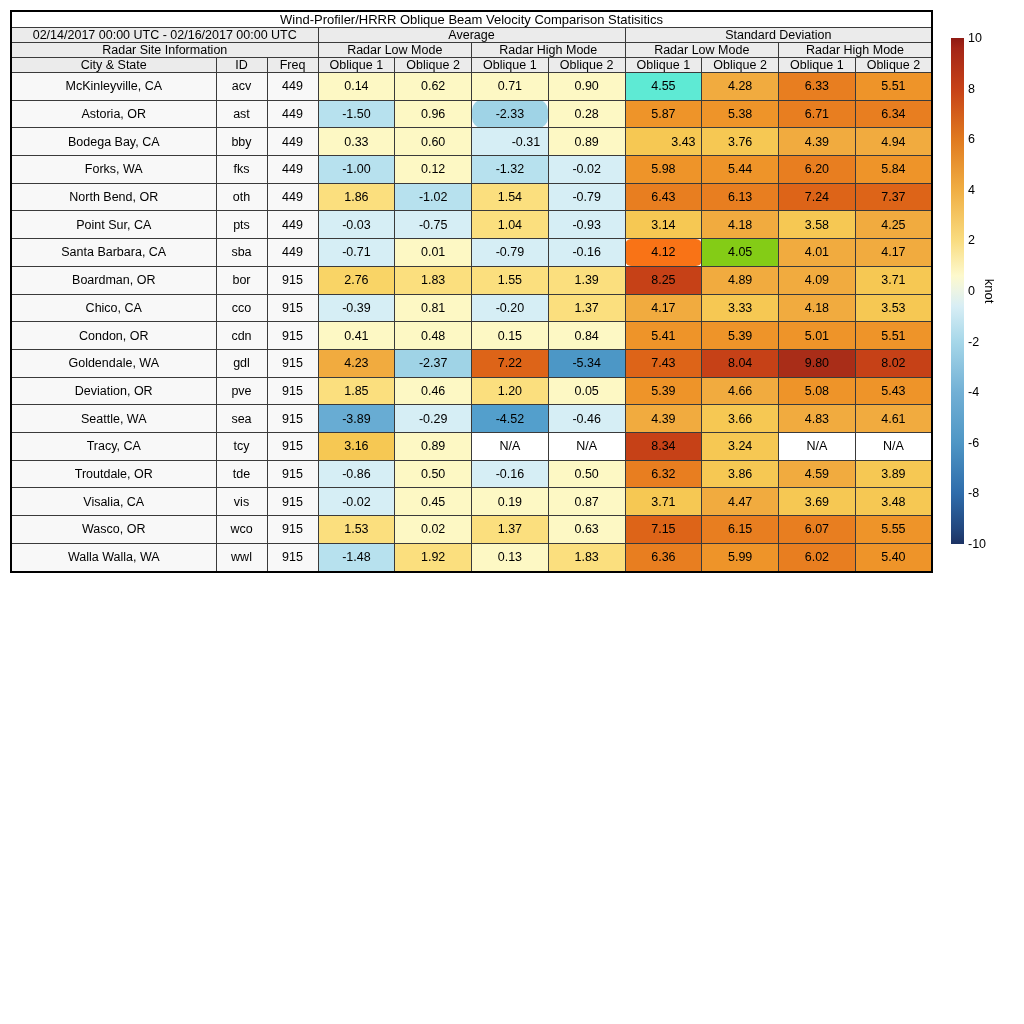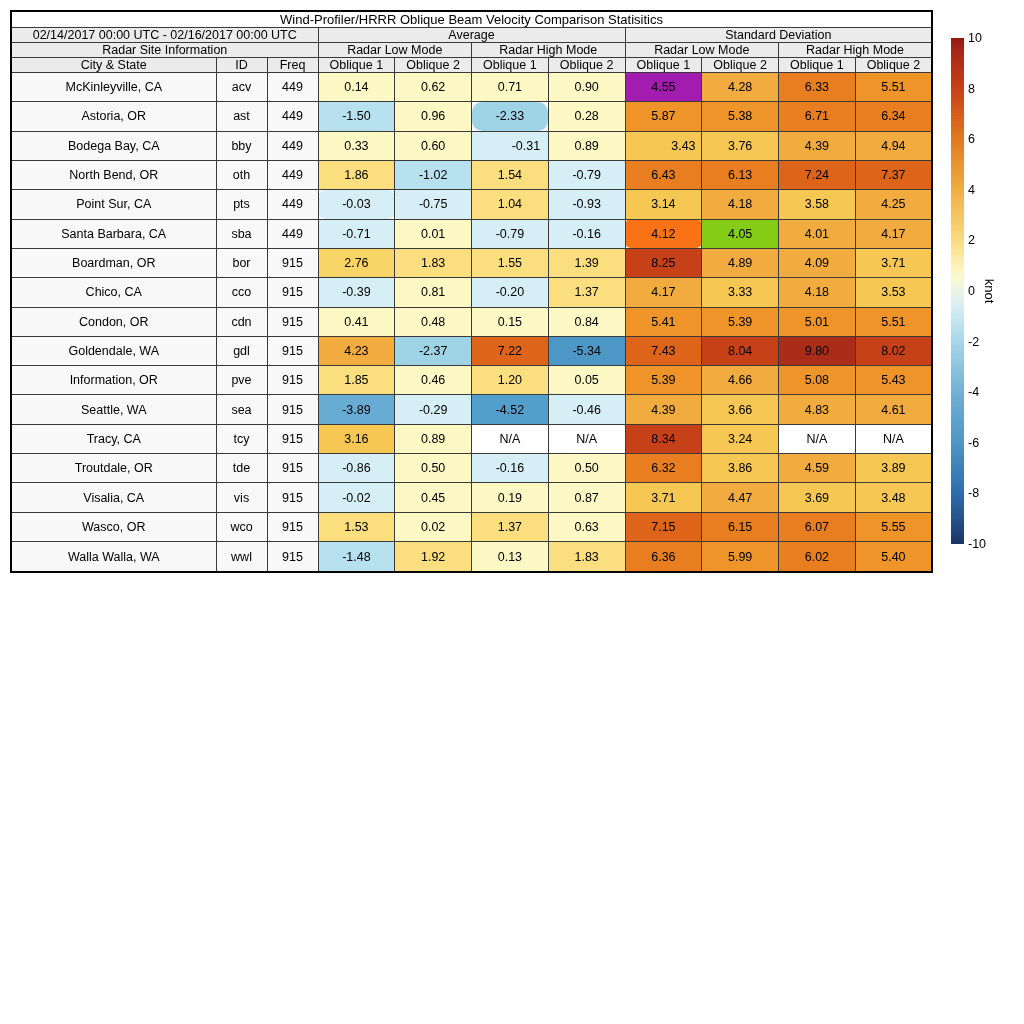--- a/index.html
+++ b/index.html
@@ -93,21 +93,21 @@
     </thead>
     <tbody>
         <tr>
           <td class="site">McKinleyville, CA</td>
           <td class="site">acv</td>
           <td class="site">449</td>
           <td class="val" style="background: rgb(253, 248, 196);">0.14</td>
           <td class="val" style="background: rgb(253, 248, 196);">0.62</td>
           <td class="val" style="background: rgb(253, 248, 196);">0.71</td>
           <td class="val" style="background: rgb(253, 248, 196);">0.90</td>
-          <td class="val" style="background: #a21caf;">4.55</td>
+          <td class="val" style="background: #5eead4;">4.55</td>
           <td class="val" style="background: rgb(241, 171, 63);">4.28</td>
           <td class="val" style="background: rgb(232, 126, 32);">6.33</td>
           <td class="val" style="background: rgb(238, 148, 41);">5.51</td>
         </tr>
         <tr>
           <td class="site">Astoria, OR</td>
           <td class="site">ast</td>
           <td class="site">449</td>
           <td class="val" style="background: rgb(183, 225, 238);">-1.50</td>
           <td class="val" style="background: rgb(253, 248, 196);">0.96</td>
@@ -125,37 +125,50 @@
           <td class="val" style="background: rgb(253, 248, 196);">0.33</td>
           <td class="val" style="background: rgb(253, 248, 196);">0.60</td>
           <td class="val" style="background: rgb(214, 238, 245); padding-left: 32px;">-0.31</td>
           <td class="val" style="background: rgb(253, 248, 196);">0.89</td>
           <td class="val" style="background: rgb(246, 200, 83); padding-left: 40px;">3.43</td>
           <td class="val" style="background: rgb(246, 200, 83);">3.76</td>
           <td class="val" style="background: rgb(241, 171, 63);">4.39</td>
           <td class="val" style="background: rgb(241, 171, 63);">4.94</td>
         </tr>
         <tr>
+          <td class="site">Forks, WA</td>
+          <td class="site">fks</td>
+          <td class="site">449</td>
+          <td class="val" style="background: rgb(183, 225, 238);">-1.00</td>
+          <td class="val" style="background: rgb(253, 248, 196);">0.12</td>
+          <td class="val" style="background: rgb(183, 225, 238);">-1.32</td>
+          <td class="val" style="background: rgb(214, 238, 245);">-0.02</td>
+          <td class="val" style="background: rgb(238, 148, 41);">5.98</td>
+          <td class="val" style="background: rgb(238, 148, 41);">5.44</td>
+          <td class="val" style="background: rgb(232, 126, 32);">6.20</td>
+          <td class="val" style="background: rgb(238, 148, 41);">5.84</td>
+        </tr>
+        <tr>
           <td class="site">North Bend, OR</td>
           <td class="site">oth</td>
           <td class="site">449</td>
           <td class="val" style="background: rgb(251, 223, 126);">1.86</td>
           <td class="val" style="background: rgb(183, 225, 238);">-1.02</td>
           <td class="val" style="background: rgb(251, 223, 126);">1.54</td>
           <td class="val" style="background: rgb(214, 238, 245);">-0.79</td>
           <td class="val" style="background: rgb(232, 126, 32);">6.43</td>
           <td class="val" style="background: rgb(232, 126, 32);">6.13</td>
           <td class="val" style="background: rgb(221, 100, 24);">7.24</td>
           <td class="val" style="background: rgb(221, 100, 24);">7.37</td>
         </tr>
         <tr>
           <td class="site">Point Sur, CA</td>
           <td class="site">pts</td>
           <td class="site">449</td>
-          <td class="val" style="background: rgb(214, 238, 245); border-radius: 8px;">-0.03</td>
+          <td class="val" style="background: rgb(214, 238, 245);">-0.03</td>
           <td class="val" style="background: rgb(214, 238, 245);">-0.75</td>
           <td class="val" style="background: rgb(251, 223, 126);">1.04</td>
           <td class="val" style="background: rgb(214, 238, 245);">-0.93</td>
           <td class="val" style="background: rgb(246, 200, 83);">3.14</td>
           <td class="val" style="background: rgb(241, 171, 63);">4.18</td>
           <td class="val" style="background: rgb(246, 200, 83);">3.58</td>
           <td class="val" style="background: rgb(241, 171, 63);">4.25</td>
         </tr>
         <tr>
           <td class="site">Santa Barbara, CA</td>
@@ -216,21 +229,21 @@
           <td class="val" style="background: rgb(241, 171, 63);">4.23</td>
           <td class="val" style="background: rgb(159, 211, 230);">-2.37</td>
           <td class="val" style="background: rgb(221, 100, 24);">7.22</td>
           <td class="val" style="background: rgb(76, 151, 198);">-5.34</td>
           <td class="val" style="background: rgb(221, 100, 24);">7.43</td>
           <td class="val" style="background: rgb(198, 65, 23);">8.04</td>
           <td class="val" style="background: rgb(169, 45, 24);">9.80</td>
           <td class="val" style="background: rgb(198, 65, 23);">8.02</td>
         </tr>
         <tr>
-          <td class="site">Information, OR</td>
+          <td class="site">Deviation, OR</td>
           <td class="site">pve</td>
           <td class="site">915</td>
           <td class="val" style="background: rgb(251, 223, 126);">1.85</td>
           <td class="val" style="background: rgb(253, 248, 196);">0.46</td>
           <td class="val" style="background: rgb(251, 223, 126);">1.20</td>
           <td class="val" style="background: rgb(253, 248, 196);">0.05</td>
           <td class="val" style="background: rgb(238, 148, 41);">5.39</td>
           <td class="val" style="background: rgb(241, 171, 63);">4.66</td>
           <td class="val" style="background: rgb(238, 148, 41);">5.08</td>
           <td class="val" style="background: rgb(238, 148, 41);">5.43</td>

